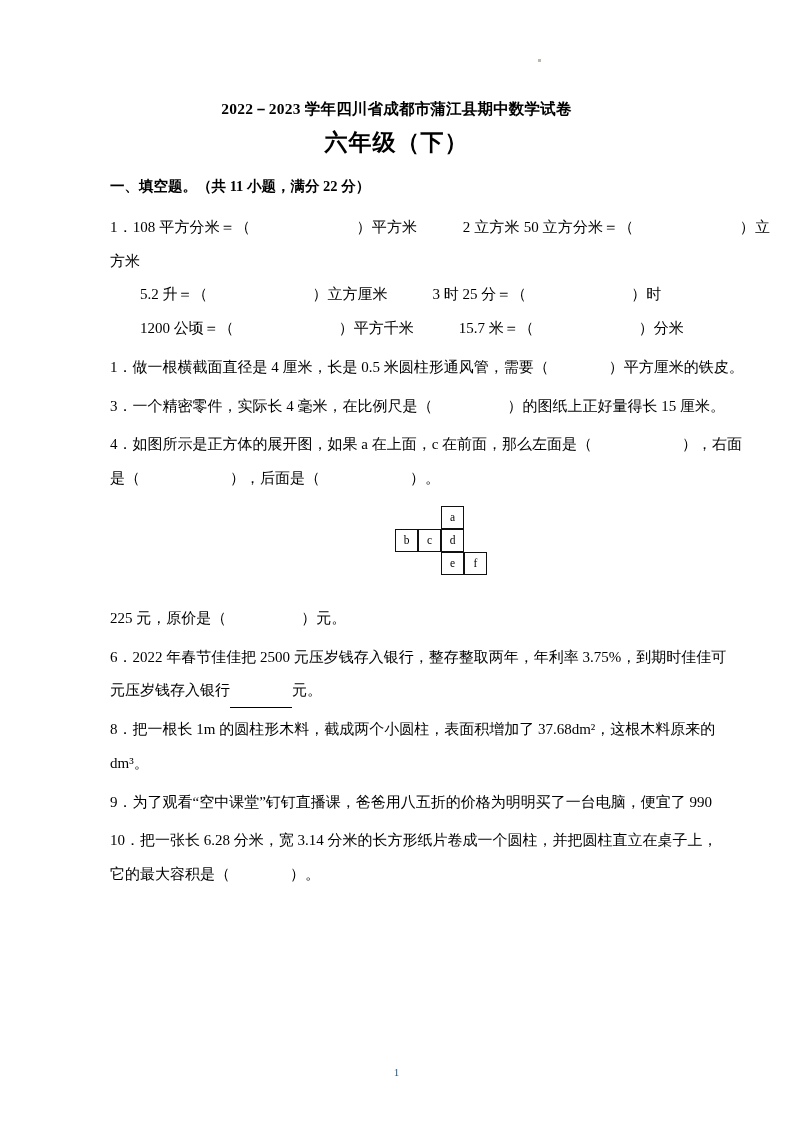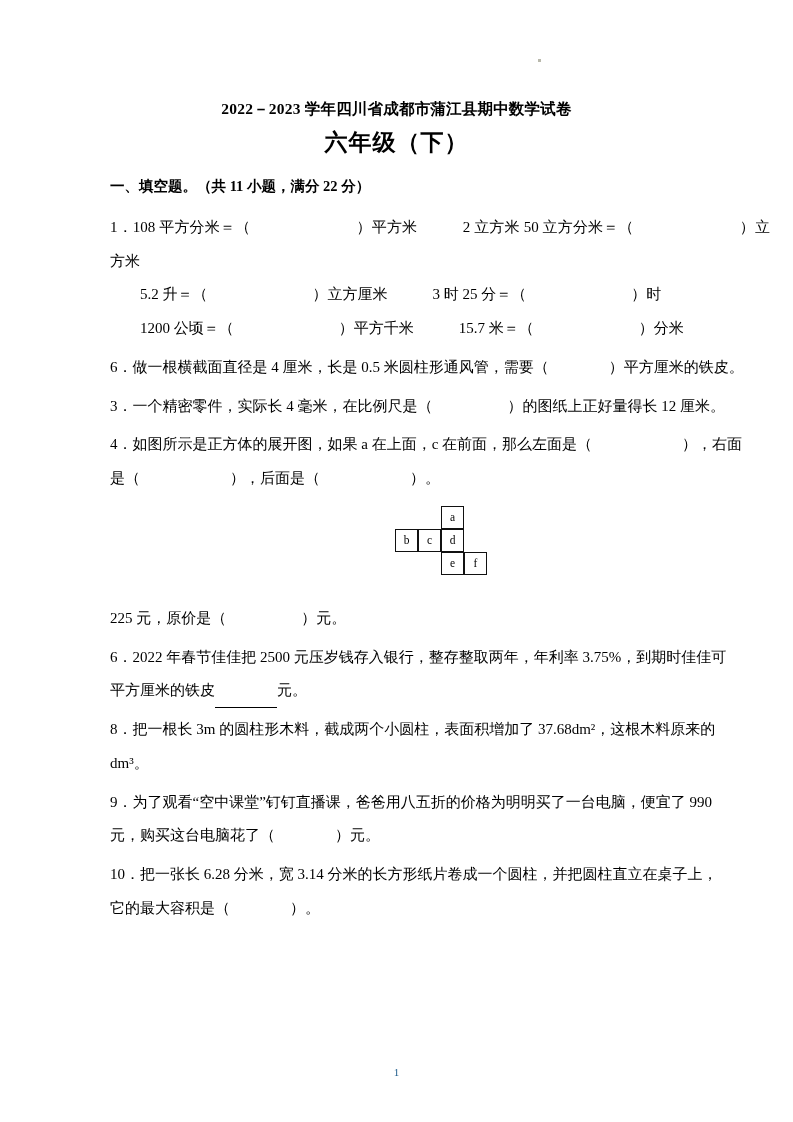--- a/index.html
+++ b/index.html
@@ -136,25 +136,25 @@
 
     <div class="section-heading">一、填空题。（共 11 小题，满分 22 分）</div>
 
     <div class="q">
       <span class="line">1．108 平方分米＝（　　　　　　　）平方米　　　2 立方米 50 立方分米＝（　　　　　　　）立方米</span>
       <span class="line indent-1">5.2 升＝（　　　　　　　）立方厘米　　　3 时 25 分＝（　　　　　　　）时</span>
       <span class="line indent-1">1200 公顷＝（　　　　　　　）平方千米　　　15.7 米＝（　　　　　　　）分米</span>
     </div>
 
     <div class="q">
-      <span class="line">6．做一根横截面直径是 4 厘米，长是 0.5 米圆柱形通风管，需要（　　　　）平方厘米的铁皮。</span>
+      <span class="line">1．做一根横截面直径是 4 厘米，长是 0.5 米圆柱形通风管，需要（　　　　）平方厘米的铁皮。</span>
     </div>
 
     <div class="q">
-      <span class="line">3．一个精密零件，实际长 4 毫米，在比例尺是（　　　　　）的图纸上正好量得长 12 厘米。</span>
+      <span class="line">3．一个精密零件，实际长 4 毫米，在比例尺是（　　　　　）的图纸上正好量得长 15 厘米。</span>
     </div>
 
     <div class="q">
       <span class="line">4．如图所示是正方体的展开图，如果 a 在上面，c 在前面，那么左面是（　　　　　　），右面</span>
       <span class="line">是（　　　　　　），后面是（　　　　　　）。</span>
     </div>
 
     <div class="figure-wrap">
       <div class="net">
         <div class="net-cell" style="left:46px; top:0px;">a</div>
@@ -165,32 +165,31 @@
         <div class="net-cell" style="left:69px; top:46px;">f</div>
       </div>
     </div>
 
     <div class="q">
       <span class="line">225 元，原价是（　　　　　）元。</span>
     </div>
 
     <div class="q">
       <span class="line">6．2022 年春节佳佳把 2500 元压岁钱存入银行，整存整取两年，年利率 3.75%，到期时佳佳可</span>
-      <span class="line"><span>平方厘米的铁皮</span><span class="ul-blank"></span><span>元。</span></span>
+      <span class="line"><span>元压岁钱存入银行</span><span class="ul-blank"></span><span>元。</span></span>
     </div>
 
 
     <div class="q">
-      <span class="line">8．把一根长 3m 的圆柱形木料，截成两个小圆柱，表面积增加了 37.68dm²，这根木料原来的</span>
+      <span class="line">8．把一根长 1m 的圆柱形木料，截成两个小圆柱，表面积增加了 37.68dm²，这根木料原来的</span>
       <span class="line">dm³。</span>
     </div>
 
     <div class="q">
       <span class="line">9．为了观看“空中课堂”钉钉直播课，爸爸用八五折的价格为明明买了一台电脑，便宜了 990</span>
-      <span class="line">元，购买这台电脑花了（　　　　）元。</span>
     </div>
 
     <div class="q">
       <span class="line">10．把一张长 6.28 分米，宽 3.14 分米的长方形纸片卷成一个圆柱，并把圆柱直立在桌子上，</span>
       <span class="line">它的最大容积是（　　　　）。</span>
     </div>
 
   </div>
 
   <div class="page-number">1</div>

